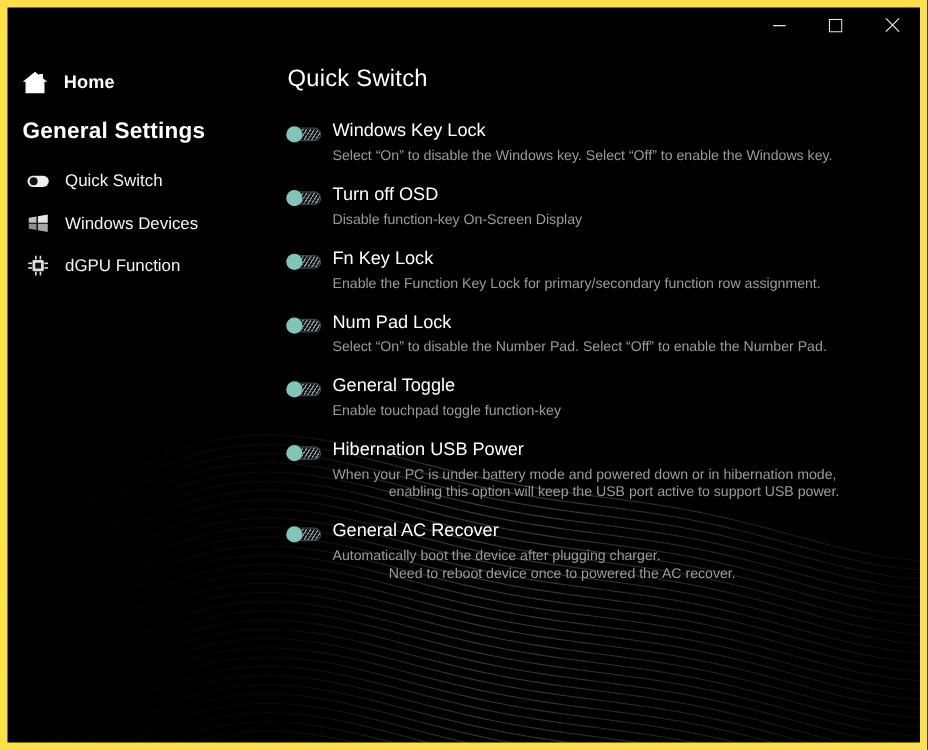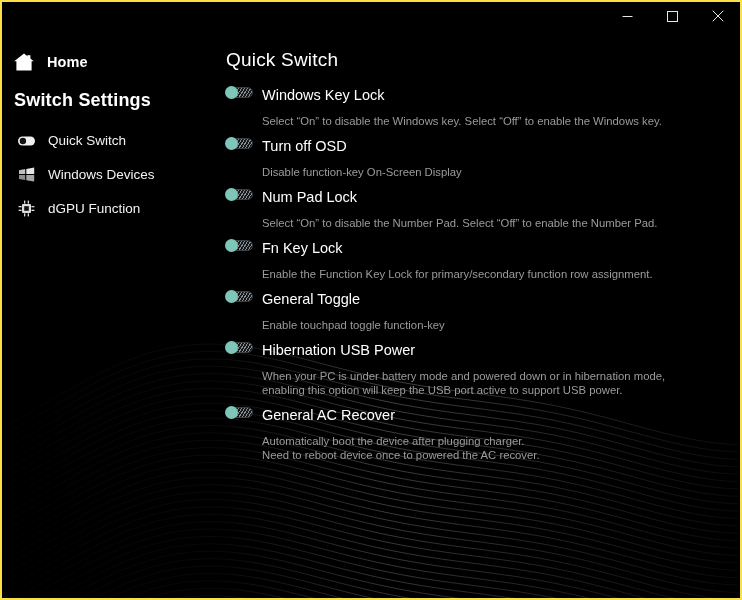--- a/index.html
+++ b/index.html
@@ -6,21 +6,21 @@
   html, body {
     width: 742px; height: 600px;
     background: #000;
     font-family: "Liberation Sans", sans-serif;
     overflow: hidden;
   }
   #app {
     position: relative;
     width: 742px; height: 600px;
     background: #000000;
-    border: 2px solid #fde047;
+    border: 6px solid #fde047;
     overflow: hidden;
   }
 
   
   #wave-bg {
     position: absolute;
     left: 0; top: 0;
     width: 742px; height: 600px;
     pointer-events: none;
     z-index: 0;
@@ -124,36 +124,36 @@
     color: #ffffff;
     font-weight: normal;
     margin-bottom: 16px;
     letter-spacing: .2px;
   }
   .setting {
     margin-bottom: 2px;
   }
   .setting-head {
     display: flex;
-    align-items: flex-start;
+    align-items: flex-end;
     gap: 9px;
     height: 22px;
   }
   .setting-title {
     font-size: 14.5px;
     color: #ffffff;
     font-weight: normal;
   }
   .setting-desc {
     font-size: 11.3px;
     color: #9b9b9b;
     margin: 5px 0 10px 36px;
     line-height: 14px;
   }
-  .setting-desc .l2 { display: block; }
+  .setting-desc .l2 { display: block; margin-left: 45px; }
 
   
   .toggle {
     position: relative;
     width: 27px;
     height: 11px;
     flex: 0 0 27px;
     cursor: default;
   }
   .toggle .track {
@@ -267,21 +267,21 @@
     <div id="home-row">
       <span class="hicon">
         <svg width="22" height="20" viewBox="0 0 22 20">
           <path d="M11 1.4 L1.2 9.3 L3.4 9.3 L3.4 18.6 L18.6 18.6 L18.6 9.3 L20.8 9.3 Z" fill="#ffffff"></path>
           <rect x="14.3" y="3.2" width="3.1" height="4.4" fill="#ffffff"></rect>
         </svg>
       </span>
       <span id="home-label">Home</span>
     </div>
 
-    <div id="section-title">Switch Settings</div>
+    <div id="section-title">General Settings</div>
 
     <div class="nav-item active">
       <span class="nicon">
         <svg width="19" height="19" viewBox="0 0 19 19">
           <rect x="1" y="5.5" width="17" height="9" rx="4.5" fill="#f0f0f0"></rect>
           <circle cx="5.9" cy="10" r="3.2" fill="#111111"></circle>
         </svg>
       </span>
       <span class="nlabel">Quick Switch</span>
     </div>
@@ -348,37 +348,37 @@
         <span class="l1">Disable function-key On-Screen Display</span>
       </div>
     </div>
 
     <div class="setting">
       <div class="setting-head">
         <span class="toggle">
           <span class="track"></span>
           <span class="knob"></span>
         </span>
+        <span class="setting-title">Fn Key Lock</span>
+      </div>
+      <div class="setting-desc">
+        <span class="l1">Enable the Function Key Lock for primary/secondary function row assignment.</span>
+      </div>
+    </div>
+
+    <div class="setting">
+      <div class="setting-head">
+        <span class="toggle">
+          <span class="track"></span>
+          <span class="knob"></span>
+        </span>
         <span class="setting-title">Num Pad Lock</span>
       </div>
       <div class="setting-desc">
         <span class="l1">Select “On” to disable the Number Pad. Select “Off” to enable the Number Pad.</span>
-      </div>
-    </div>
-
-    <div class="setting">
-      <div class="setting-head">
-        <span class="toggle">
-          <span class="track"></span>
-          <span class="knob"></span>
-        </span>
-        <span class="setting-title">Fn Key Lock</span>
-      </div>
-      <div class="setting-desc">
-        <span class="l1">Enable the Function Key Lock for primary/secondary function row assignment.</span>
       </div>
     </div>
 
     <div class="setting">
       <div class="setting-head">
         <span class="toggle">
           <span class="track"></span>
           <span class="knob"></span>
         </span>
         <span class="setting-title">General Toggle</span>

